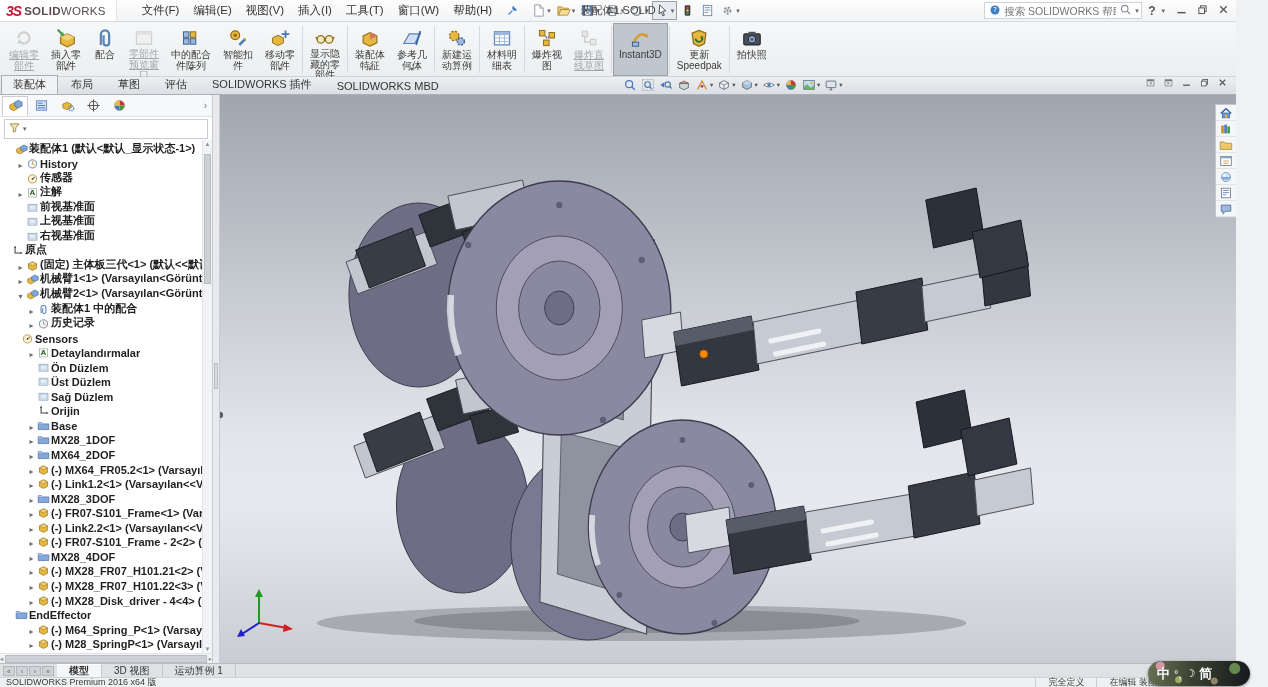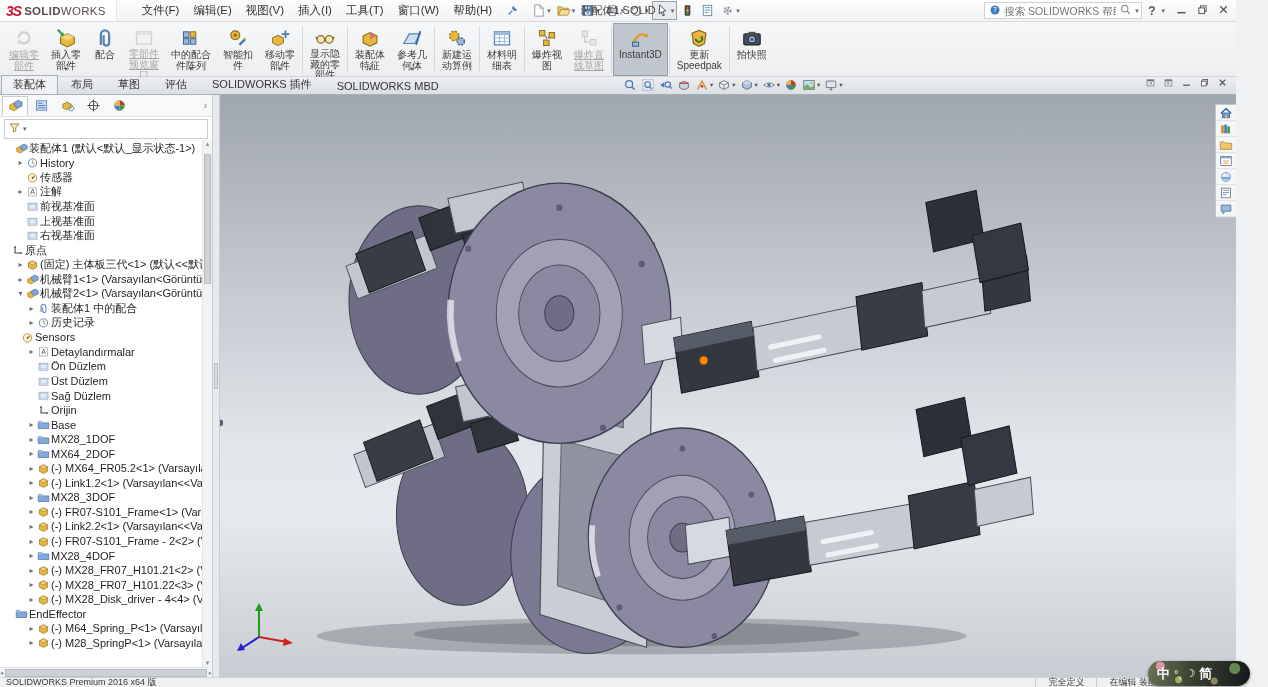--- a/index.html
+++ b/index.html
@@ -53,21 +53,21 @@
   
   .panel { width:213px; flex:0 0 213px; background:#fff; border-right:1px solid #c8ccd0; display:flex; flex-direction:column; min-height:0; }
   .ptabs { height:22px; flex:0 0 22px; display:flex; align-items:center; background:#f7f8f9; border-bottom:1px solid #dfe2e5; padding-left:2px; }
   .ptab { width:26px; height:20px; display:flex; align-items:center; justify-content:center; border:1px solid transparent; }
   .ptab.active { background:#fff; border-color:#c9cdd1; border-bottom-color:#fff; }
   .ptab-exp { margin-left:auto; font-size:10px; color:#777; padding-right:5px; }
   .filterrow { height:20px; flex:0 0 20px; margin:2px 4px 1px; border:1px solid #c9cdd2; display:flex; align-items:center; padding:0 3px; gap:2px; }
   .filterrow .dd { font-size:7px; color:#666; }
   .filterrow input { flex:1; border:0; outline:0; font-size:10px; font-family:inherit; }
   .tree { flex:1 1 auto; position:relative; overflow:hidden; padding-top:1px; }
-  .trow { height:14.55px; display:flex; align-items:center; font-size:11px; color:#1f1f1f; white-space:nowrap; padding-left:4px; }
+  .trow { height:14.55px; display:flex; align-items:flex-end; font-size:11px; color:#1f1f1f; white-space:nowrap; padding-left:4px;font-weight:bold; }
   .trow .arr { width:11px; font-size:8px; color:#6e6e6e; text-align:center; flex:0 0 11px; }
   .trow .tic { width:14px; flex:0 0 14px; display:flex; align-items:center; }
   .trow .tlabel { overflow:hidden; text-overflow:clip; }
   .vscroll { position:absolute; right:0; top:0; bottom:0; width:10px; background:#f2f3f5; border-left:1px solid #e2e4e7; font-size:6px; color:#8a8f96; text-align:center; }
   .vthumb { position:absolute; left:1px; right:1px; top:14px; height:130px; background:#cdd1d6; border:1px solid #b7bcc2; }
   .hscroll { height:10px; flex:0 0 10px; border-top:1px solid #e2e4e7; background:#f2f3f5; display:flex; align-items:center; font-size:6.5px; color:#8a8f96; }
   .hthumb { flex:1; height:8px; margin:0 2px; background:#cdd1d6; border:1px solid #b7bcc2; }
 
   .splitter { width:7px; flex:0 0 7px; background:#e8eaed; border-right:1px solid #c8ccd0; position:relative; }
   .grip { position:absolute; top:268px; left:1px; width:4px; height:26px; background:#d9dce0; border:1px solid #b9bdc2; }
@@ -988,20 +988,33 @@
           </span>
           <span class="tp">
             <svg viewBox="0 0 16 16" width="14" height="14">
               <path d="M2.5,3.5 h11 v7 h-6 l-3,3 v-3 h-2 Z" fill="#9db8dc" stroke="#3b5f91" stroke-width="0.8"></path>
             </svg>
           </span>
         </div>
     </div>
   </div>
 
+  <div class="bottomtabs">
+    <div class="btn-nav" id="btnnav">
+        <span>«</span>
+        <span>‹</span>
+        <span>›</span>
+        <span>»</span>
+      </div>
+    <span id="btabs" style="display:flex;align-items:stretch;">
+        <span class="btab active">模型</span>
+        <span class="btab">3D 视图</span>
+        <span class="btab">运动算例 1</span>
+      </span>
+  </div>
 
   <div class="statusbar">
     <span>SOLIDWORKS Premium 2016 x64 版</span>
     <div class="st-right" id="stright">
         <span class="st-seg">完全定义</span>
         <span class="st-seg">在编辑 装配体</span>
         <span class="st-seg">自定义</span>
       </div>
   </div>
 

